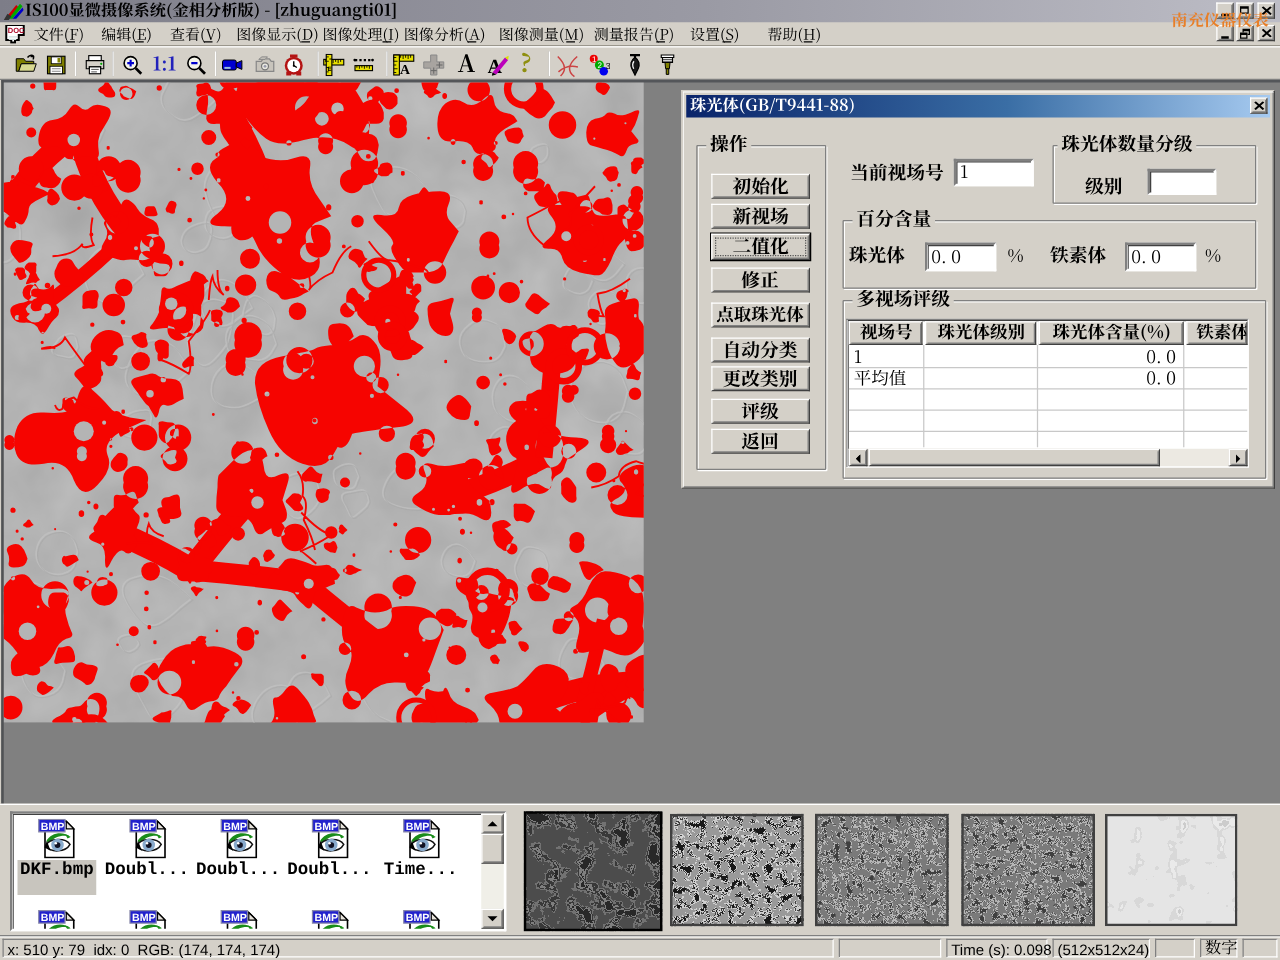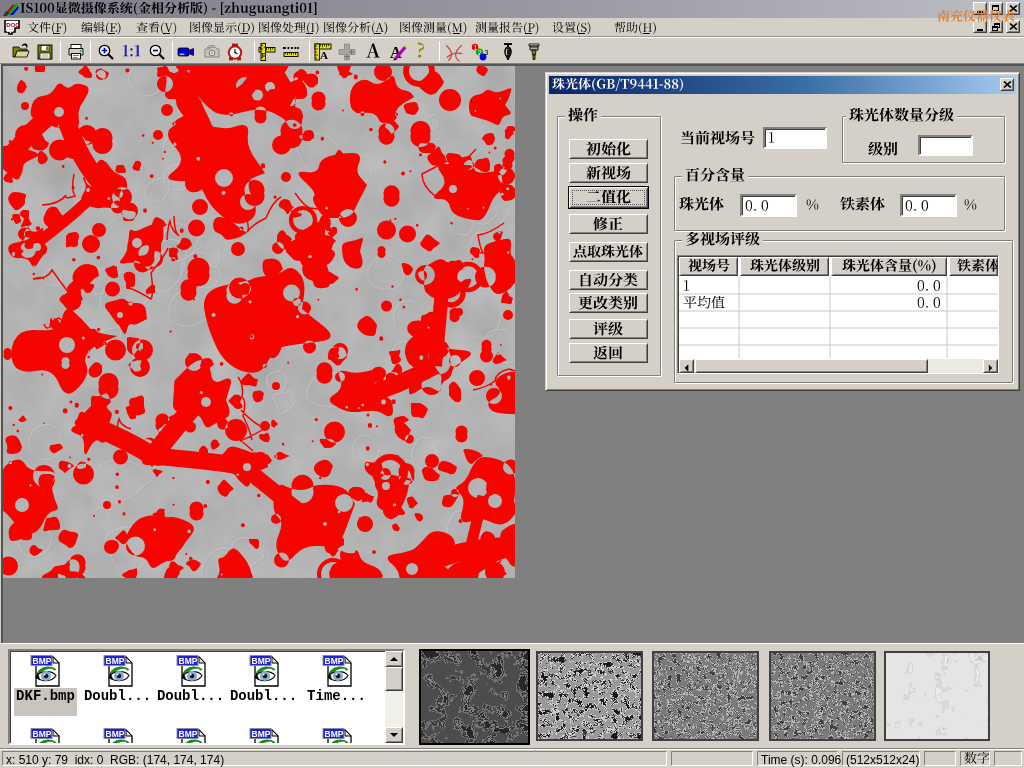--- a/index.html
+++ b/index.html
@@ -627,17 +627,17 @@
     </svg>
     <div class="abs" style="left:0;top:748px;width:1024px;height:20px;background:#d4d0c8;border-top:1px solid #808080;box-shadow:inset 0 1px 0 #fff"></div>
     <div class="abs" style="left:2px;top:751px;width:665px;height:15px;border-top:1px solid #808080;border-left:1px solid #808080;border-right:1px solid #fff;border-bottom:1px solid #fff"></div>
     <div class="abs" style="left:671px;top:751px;width:82px;height:15px;border-top:1px solid #808080;border-left:1px solid #808080;border-right:1px solid #fff;border-bottom:1px solid #fff"></div>
     <div class="abs" style="left:757px;top:751px;width:81px;height:15px;border-top:1px solid #808080;border-left:1px solid #808080;border-right:1px solid #fff;border-bottom:1px solid #fff"></div>
     <div class="abs" style="left:842px;top:751px;width:78px;height:15px;border-top:1px solid #808080;border-left:1px solid #808080;border-right:1px solid #fff;border-bottom:1px solid #fff"></div>
     <div class="abs" style="left:924px;top:751px;width:32px;height:15px;border-top:1px solid #808080;border-left:1px solid #808080;border-right:1px solid #fff;border-bottom:1px solid #fff"></div>
     <div class="abs" style="left:960px;top:751px;width:30px;height:15px;border-top:1px solid #808080;border-left:1px solid #808080;border-right:1px solid #fff;border-bottom:1px solid #fff"></div>
     <div class="abs" style="left:994px;top:751px;width:28px;height:15px;border-top:1px solid #808080;border-left:1px solid #808080;border-right:1px solid #fff;border-bottom:1px solid #fff"></div>
     <div class="abs" style="left:6px;top:753px;font-size:12px;font-family:'Liberation Sans';white-space:pre">x: 510 y: 79  idx: 0  RGB: (174, 174, 174)</div>
-    <div class="abs" style="left:761px;top:753px;font-size:12px;font-family:'Liberation Sans'">Time (s): 0.096</div>
+    <div class="abs" style="left:761px;top:753px;font-size:12px;font-family:'Liberation Sans'">Time (s): 0.098</div>
     <div class="abs" style="left:846px;top:753px;font-size:12px;font-family:'Liberation Sans'">(512x512x24)</div>
     <svg style="position:absolute;left:964px;top:752px" width="28" height="17" viewBox="0 -10.66 28 17" preserveAspectRatio="xMinYMin">
       <path d="M6.6 -10 5.4 -10.5C5.2 -9.8 4.9 -9 4.6 -8.5L4.8 -8.4C5.2 -8.8 5.7 -9.3 6.1 -9.8C6.4 -9.8 6.5 -9.9 6.6 -10ZM1.3 -10.4 1.1 -10.3C1.5 -9.9 1.9 -9.1 2 -8.6C2.7 -8 3.5 -9.5 1.3 -10.4ZM3.8 -4.5C4.1 -4.5 4.3 -4.6 4.3 -4.7L3.1 -5.1C3 -4.8 2.7 -4.4 2.5 -3.8H0.5L0.7 -3.4H2.3C1.9 -2.8 1.6 -2.2 1.3 -1.8C2.1 -1.7 3 -1.4 3.8 -0.9C3.1 -0.2 2 0.4 0.7 0.8L0.8 1C2.4 0.7 3.5 0.1 4.4 -0.7C4.8 -0.4 5.2 -0.1 5.4 0.1C6.1 0.4 6.4 -0.5 5 -1.2C5.5 -1.8 5.9 -2.5 6.2 -3.4C6.4 -3.4 6.6 -3.4 6.7 -3.5L5.8 -4.3L5.3 -3.8H3.4ZM5.3 -3.4C5.1 -2.7 4.8 -2.1 4.3 -1.5C3.8 -1.7 3.1 -1.9 2.2 -1.9C2.5 -2.4 2.9 -2.9 3.2 -3.4ZM9.5 -10.6 8.1 -10.9C7.8 -8.6 7.2 -6.2 6.4 -4.6L6.6 -4.5C7 -5 7.4 -5.6 7.7 -6.3C8 -4.9 8.3 -3.5 8.9 -2.3C8.1 -1.1 7 -0.1 5.4 0.8L5.5 1C7.2 0.3 8.4 -0.6 9.3 -1.6C9.9 -0.6 10.7 0.3 11.8 1C11.9 0.6 12.2 0.4 12.6 0.4L12.6 0.3C11.4 -0.4 10.5 -1.2 9.8 -2.2C10.7 -3.7 11.2 -5.5 11.4 -7.6H12.3C12.5 -7.6 12.6 -7.6 12.7 -7.8C12.2 -8.2 11.6 -8.7 11.6 -8.7L10.9 -8H8.4C8.6 -8.7 8.9 -9.5 9 -10.3C9.3 -10.3 9.5 -10.4 9.5 -10.6ZM8.2 -7.6H10.5C10.3 -5.8 10 -4.3 9.3 -3C8.7 -4.1 8.2 -5.4 7.9 -6.8ZM6.2 -8.9 5.6 -8.2H4.1V-10.4C4.4 -10.5 4.6 -10.6 4.6 -10.8L3.3 -10.9V-8.2L0.6 -8.2L0.7 -7.8H2.9C2.4 -6.8 1.5 -5.8 0.5 -5.1L0.6 -4.8C1.7 -5.4 2.6 -6.1 3.3 -6.9V-5.1H3.5C3.8 -5.1 4.1 -5.3 4.1 -5.4V-7.3C4.7 -6.8 5.4 -6.1 5.7 -5.5C6.6 -5 7 -6.7 4.1 -7.6V-7.8H6.8C7 -7.8 7.1 -7.9 7.2 -8C6.8 -8.4 6.2 -8.9 6.2 -8.9Z M18.7 -10.9 18.6 -10.8C19 -10.4 19.5 -9.7 19.6 -9.1C20.4 -8.4 21.3 -10.3 18.7 -10.9ZM15.2 -9.5 15 -9.5C15 -8.7 14.5 -7.9 14 -7.6C13.7 -7.5 13.5 -7.2 13.7 -6.9C13.8 -6.6 14.3 -6.6 14.7 -6.8C15 -7.1 15.4 -7.6 15.4 -8.5H23.9C23.7 -8 23.4 -7.4 23.2 -6.9L23.4 -6.9C23.9 -7.2 24.6 -7.9 25 -8.3C25.2 -8.3 25.4 -8.3 25.5 -8.4L24.4 -9.4L23.9 -8.9H15.3C15.3 -9.1 15.3 -9.3 15.2 -9.5ZM24.2 -4.5 23.6 -3.7H19.9V-4.9C20.2 -4.9 20.3 -5 20.4 -5.2C21.2 -5.6 22.1 -6.1 22.7 -6.5C23 -6.5 23.1 -6.5 23.2 -6.6L22.2 -7.6L21.6 -7H15.8L15.9 -6.6H21.4C21 -6.1 20.5 -5.6 20 -5.3L19.1 -5.3V-3.7H13.6L13.7 -3.3H19.1V-0.3C19.1 -0.1 19 -0 18.7 -0C18.4 -0 16.8 -0.1 16.8 -0.1V0.1C17.5 0.2 17.9 0.2 18.1 0.4C18.3 0.5 18.4 0.8 18.4 1C19.8 0.9 19.9 0.5 19.9 -0.2V-3.3H25.1C25.2 -3.3 25.4 -3.4 25.4 -3.5C24.9 -4 24.2 -4.5 24.2 -4.5Z" fill="#000"></path>
     </svg>
   </div>
 </body></html>

